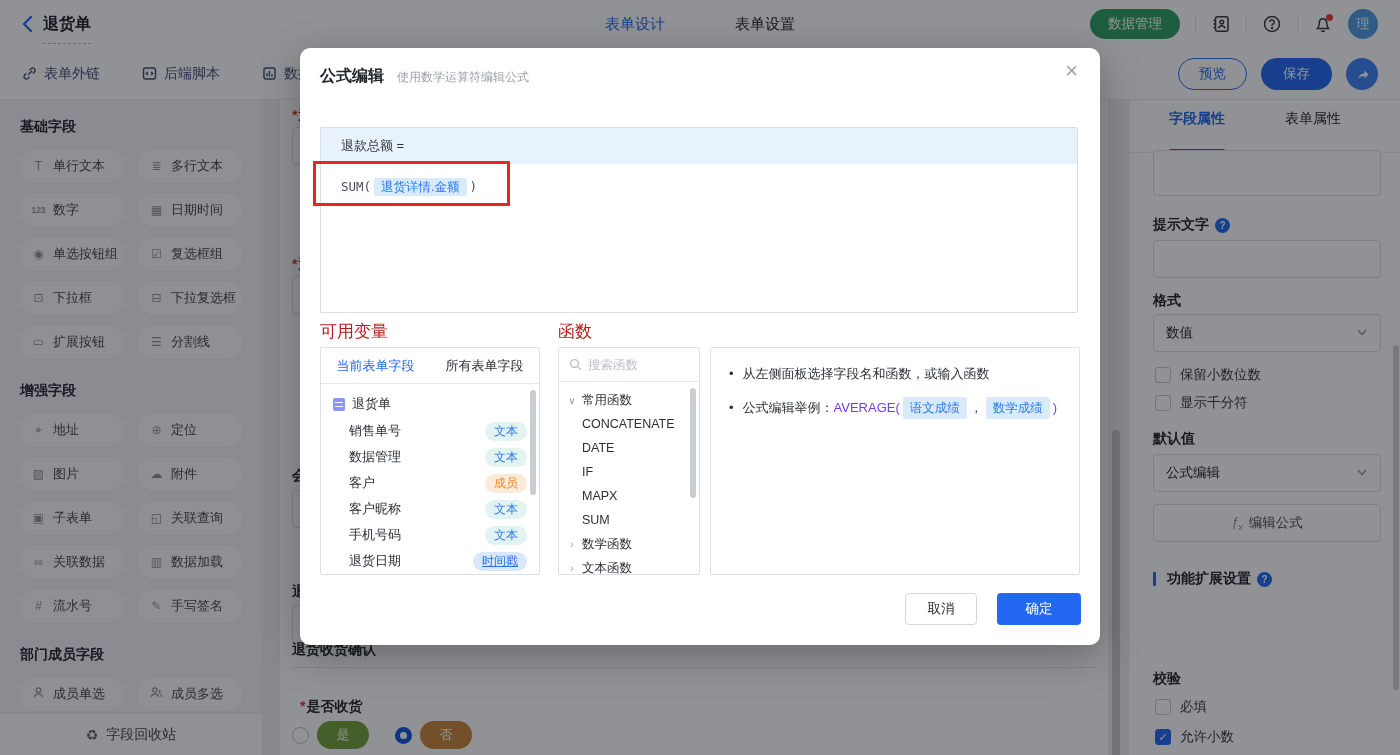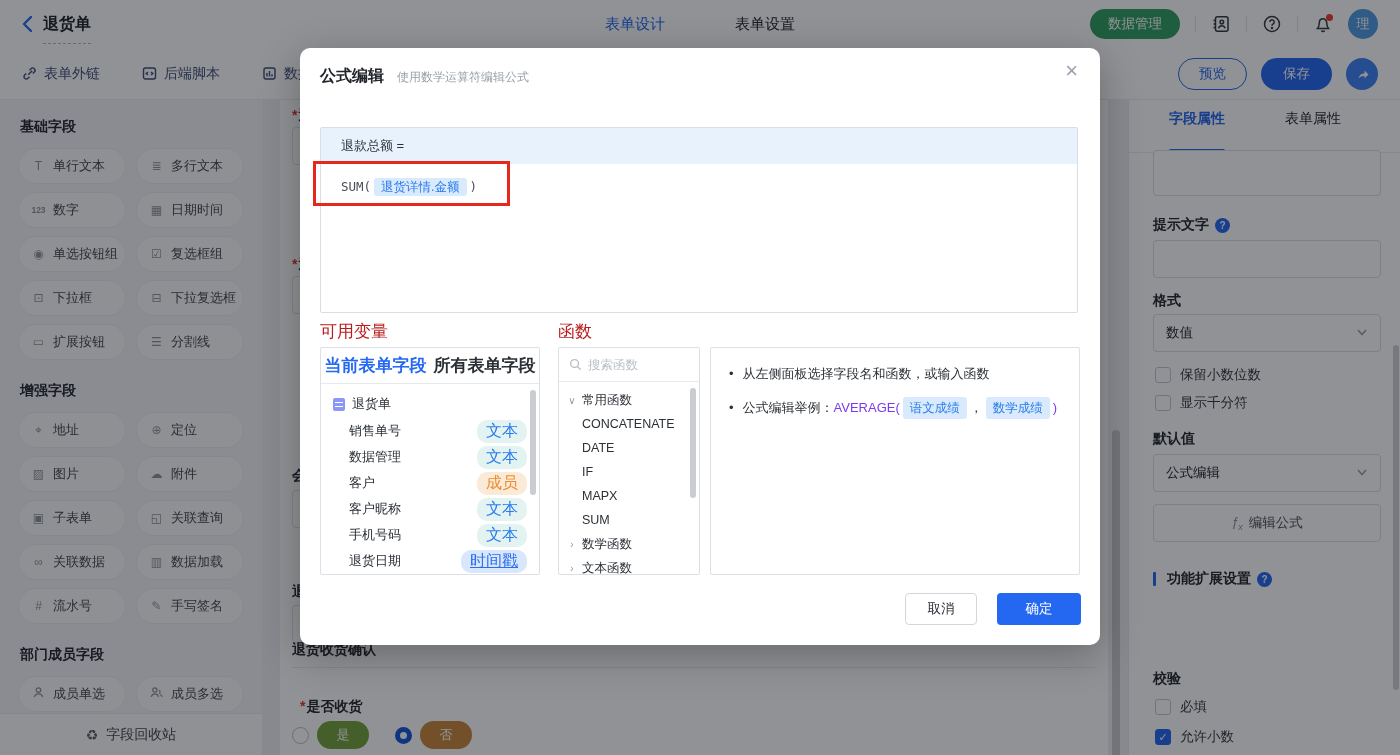--- a/index.html
+++ b/index.html
@@ -89,27 +89,27 @@
   .m-close { position:absolute; right:22px; top:12px; font-size:22px; font-weight:300; color:#9aa1ab; cursor:pointer; line-height:1; }
   .fbox { position:absolute; left:20px; top:79px; width:758px; height:186px; border:1px solid #d9dee4; border-radius:2px; }
   .fbox-strip { height:36px; background:#e7f2fd; display:flex; align-items:center; padding:0 20px; font-size:13px; color:#2b3036; }
   .fbox-body { padding:15px 20px; font-family:"DejaVu Sans Mono",monospace; font-size:12.5px; color:#4a4f57; }
   .chip { background:#d8eafc; color:#2b7bed; border-radius:3px; padding:2px 7px; margin:0 3px; font-family:"Liberation Sans",sans-serif; font-size:12.5px; }
   .red-annot { position:absolute; left:13px; top:113px; width:197px; height:45px; border:3px solid #e7261c; z-index:5; pointer-events:none; }
   .panel-label { position:absolute; font-size:17px; color:#b91c1c; }
   .panel { position:absolute; top:299px; border:1px solid #dcе0e6; border:1px solid #dce0e6; border-radius:2px; background:#fff; overflow:hidden; }
   .vars-panel { left:20px; width:220px; height:228px; }
   .vtabs { height:36px; display:flex; border-bottom:1px solid #e6e9ed; }
-  .vtab { flex:1; display:flex; align-items:center; justify-content:center; font-size:17px; color:#2b3036; cursor:pointer;font-weight:bold; }
+  .vtab { flex:1; display:flex; align-items:center; justify-content:center; font-size:13px; color:#2b3036; cursor:pointer; }
   .vtab.active { color:#2468f2; }
   .vroot { height:28px; display:flex; align-items:center; gap:7px; padding-left:12px; font-size:13px; color:#2b3036; margin-top:6px; }
   .doc-ic { width:12px; height:13px; border-radius:2px; background:#8a97f7; position:relative; flex:none; }
   .doc-ic::after { content:""; position:absolute; left:2px; right:2px; top:4px; height:1.5px; background:#fff; box-shadow:0 4px 0 #fff; }
   .vrow { height:26px; display:flex; align-items:center; padding:0 12px 0 28px; font-size:13px; color:#2b3036; }
-  .tag { margin-left:auto; font-size:16px; border-radius:10px; padding:1px 9px; }
+  .tag { margin-left:auto; font-size:12px; border-radius:10px; padding:1px 9px; }
   .tag.text { background:#e3f3f2; color:#2b7bed; }
   .tag.member { background:#fcead9; color:#ef8b2a; }
   .tag.time { background:#d8e7fc; color:#2b6ded;text-decoration:underline; }
   .v-scroll { position:absolute; right:3px; top:42px; width:6px; height:105px; border-radius:3px; background:#c9cdd2; }
   .fns-panel { left:258px; width:142px; height:228px; }
   .search-row { height:34px; border-bottom:1px solid #e6e9ed; display:flex; align-items:center; gap:6px; padding:0 10px; }
   .search-row svg { width:13px; height:13px; color:#b9bfc7; flex:none; }
   .search-row input { border:none; outline:none; width:100%; font-size:12.5px; color:#2b3036; font-family:"Liberation Sans",sans-serif; }
   .search-row input::placeholder { color:#b9bfc7; }
   .fgroup { height:24px; display:flex; align-items:center; gap:5px; padding-left:8px; font-size:12.5px; color:#2b3036; }

